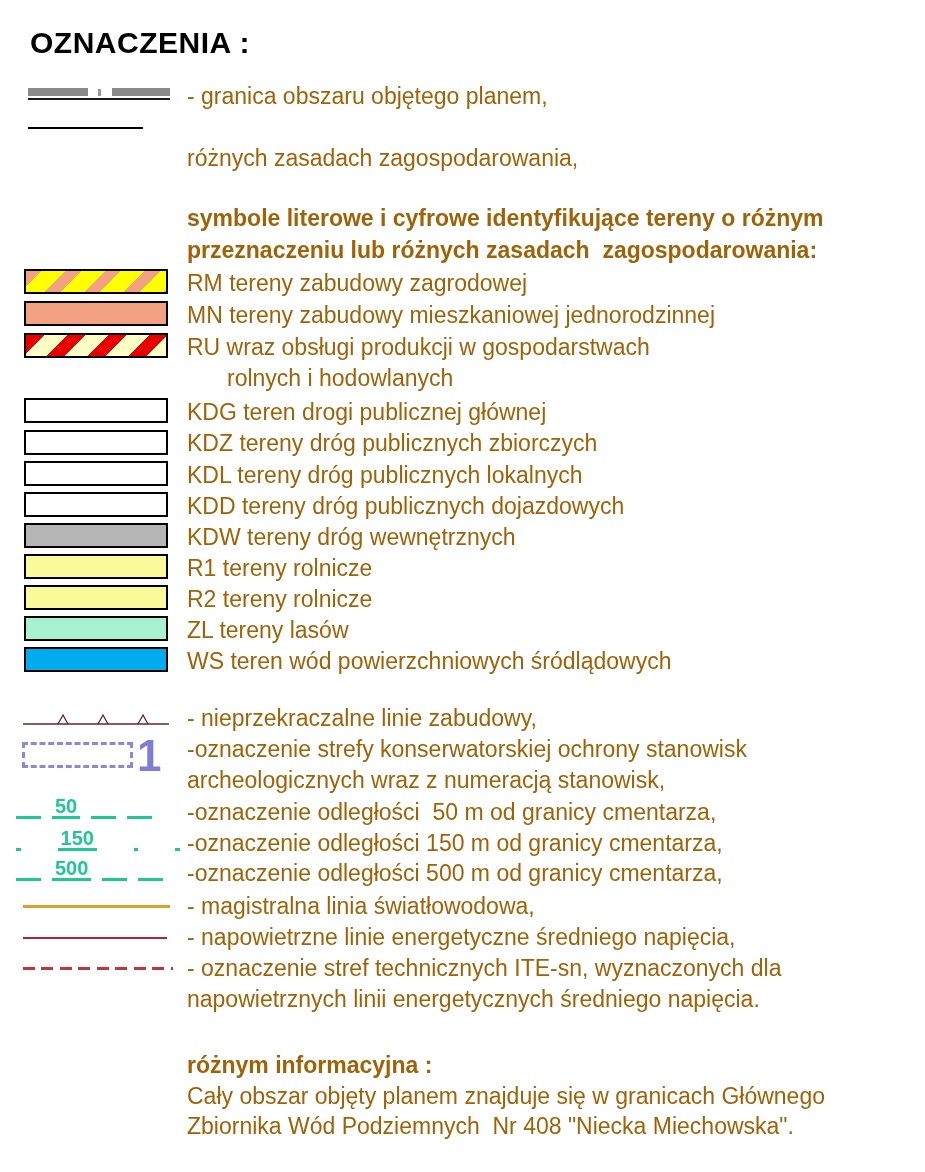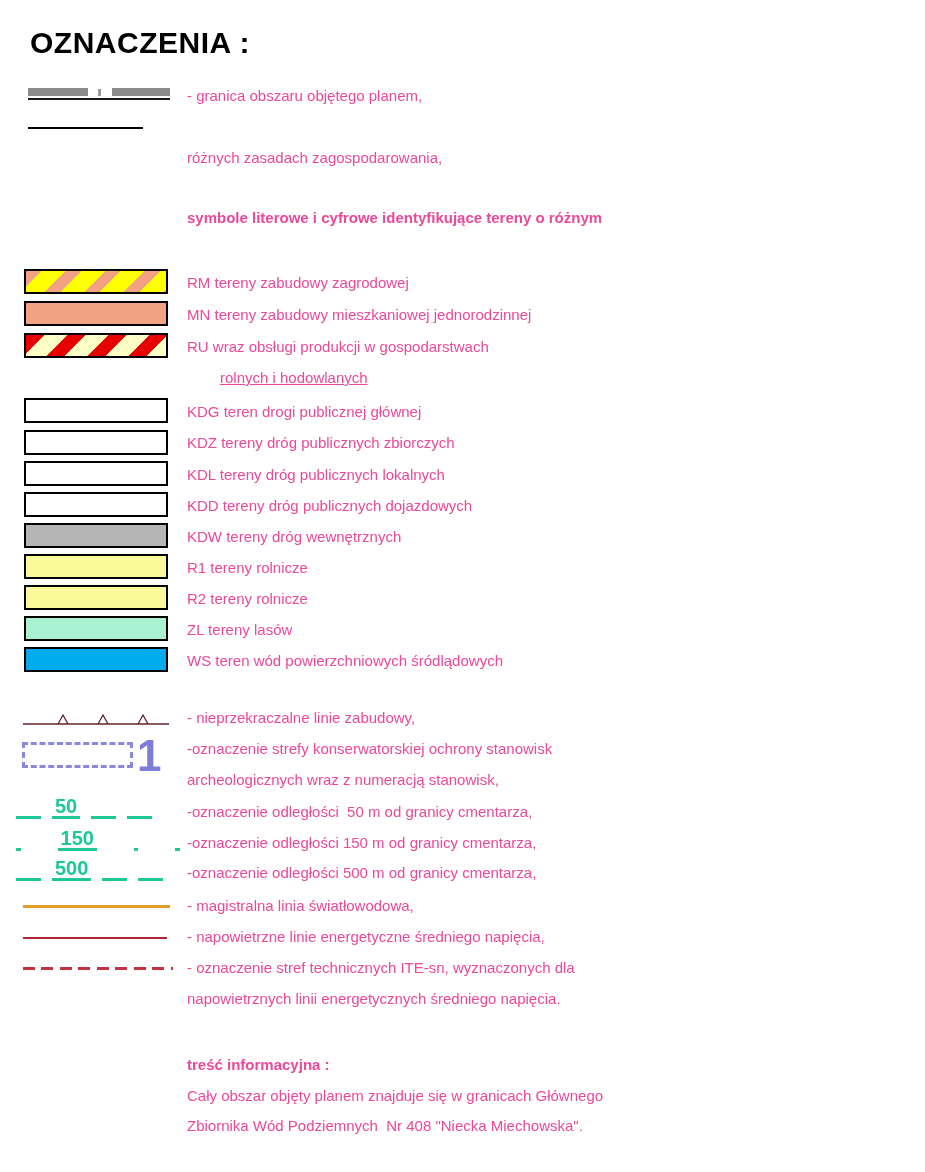--- a/index.html
+++ b/index.html
@@ -2,21 +2,21 @@
 <html><head>
 <meta charset="utf-8">
 <style>
   html,body { margin:0; padding:0; background:#ffffff; }
   .page {
     position:relative; width:869px; height:1172px; background:#ffffff;
     font-family:"Liberation Sans", sans-serif; color:#000;
     overflow:hidden;
   }
   .abs { position:absolute; }
-  .label { font-size:15px; line-height:24px; white-space:pre; color:#ec4899;text-align:right; }
+  .label { font-size:23px; line-height:24px; white-space:pre; color:#a16207;text-align:right; }
   .bold  { font-weight:700; }
   .title { font-size:30px; font-weight:700; letter-spacing:0.5px; }
 
   
   .sw { position:absolute; left:24px; width:140px; height:21px; border:2px solid #000; background:#fff; }
   .sw-rm { background:repeating-linear-gradient(135deg,#F2A183 0 11px,#FFFF00 11px 28px); }
   .sw-mn { background:#F2A183; }
   .sw-ru { background:repeating-linear-gradient(135deg,#E80000 0 13px,#FFFFC6 13px 29px); }
   .sw-white { background:#FFFFFF; }
   .sw-kdw { background:#B5B5B5; }
@@ -61,30 +61,31 @@
     <div class="tick"></div>
     <div class="bar-r"></div>
     <div class="base"></div>
   </div>
   <div class="abs label" style="left:187px; top:84px;">- granica obszaru objętego planem,</div>
 
   <div class="thinline" style="left:28px; top:127px; width:115px;"></div>
   <div class="abs label" style="left:187px; top:146px;">różnych zasadach zagospodarowania,</div>
 
   <div class="abs label bold" style="left:187px; top:206px;">symbole literowe i cyfrowe identyfikujące tereny o różnym</div>
+  <div class="abs label bold" style="left:187px; top:238px;">przeznaczeniu lub różnych zasadach  zagospodarowania:</div>
 
   <div class="sw sw-rm" style="top:269px;"></div>
   <div class="abs label" style="left:187px; top:271px;">RM tereny zabudowy zagrodowej</div>
 
   <div class="sw sw-mn" style="top:301px;"></div>
   <div class="abs label" style="left:187px; top:303px;">MN tereny zabudowy mieszkaniowej jednorodzinnej</div>
 
   <div class="sw sw-ru" style="top:333px;"></div>
   <div class="abs label" style="left:187px; top:335px;">RU wraz obsługi produkcji w gospodarstwach</div>
-  <div class="abs label" style="left:220px; top:366px;text-decoration:underline;">rolnych i hodowlanych</div>
+  <div class="abs label" style="left:227px; top:366px;">rolnych i hodowlanych</div>
 
   <div class="sw sw-white" style="top:398px;"></div>
   <div class="abs label" style="left:187px; top:400px;">KDG teren drogi publicznej głównej</div>
 
   <div class="sw sw-white" style="top:430px;"></div>
   <div class="abs label" style="left:187px; top:431px;">KDZ tereny dróg publicznych zbiorczych</div>
 
   <div class="sw sw-white" style="top:461px;"></div>
   <div class="abs label" style="left:187px; top:463px;">KDL tereny dróg publicznych lokalnych</div>
 
@@ -146,17 +147,17 @@
   <div class="orange-line"></div>
   <div class="abs label" style="left:187px; top:894px;">- magistralna linia światłowodowa,</div>
 
   <div class="red-line"></div>
   <div class="abs label" style="left:187px; top:925px;">- napowietrzne linie energetyczne średniego napięcia,</div>
 
   <div class="red-dashed"></div>
   <div class="abs label" style="left:187px; top:956px;">- oznaczenie stref technicznych ITE-sn, wyznaczonych dla</div>
   <div class="abs label" style="left:187px; top:987px;">napowietrznych linii energetycznych średniego napięcia.</div>
 
-  <div class="abs label bold" style="left:187px; top:1053px;">treść informacyjna :</div>
+  <div class="abs label bold" style="left:187px; top:1053px;">różnym informacyjna :</div>
   <div class="abs label" style="left:187px; top:1084px;">Cały obszar objęty planem znajduje się w granicach Głównego</div>
   <div class="abs label" style="left:187px; top:1114px;">Zbiornika Wód Podziemnych  Nr 408 "Niecka Miechowska".</div>
 
 </div>
 
 </body></html>

